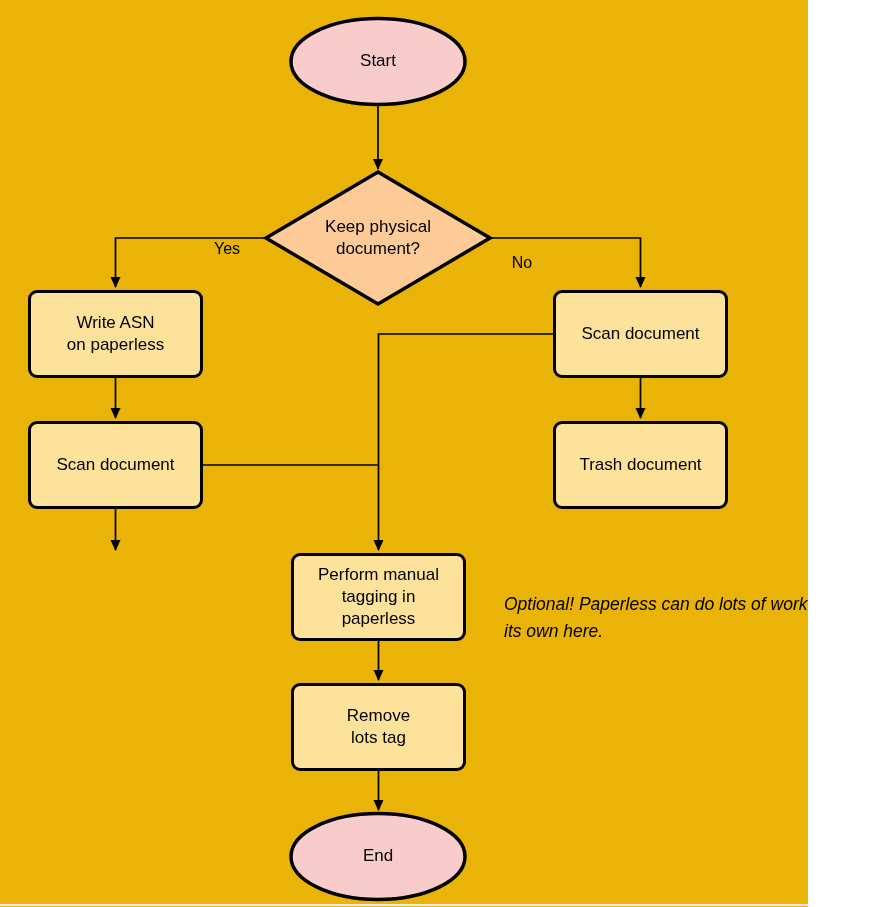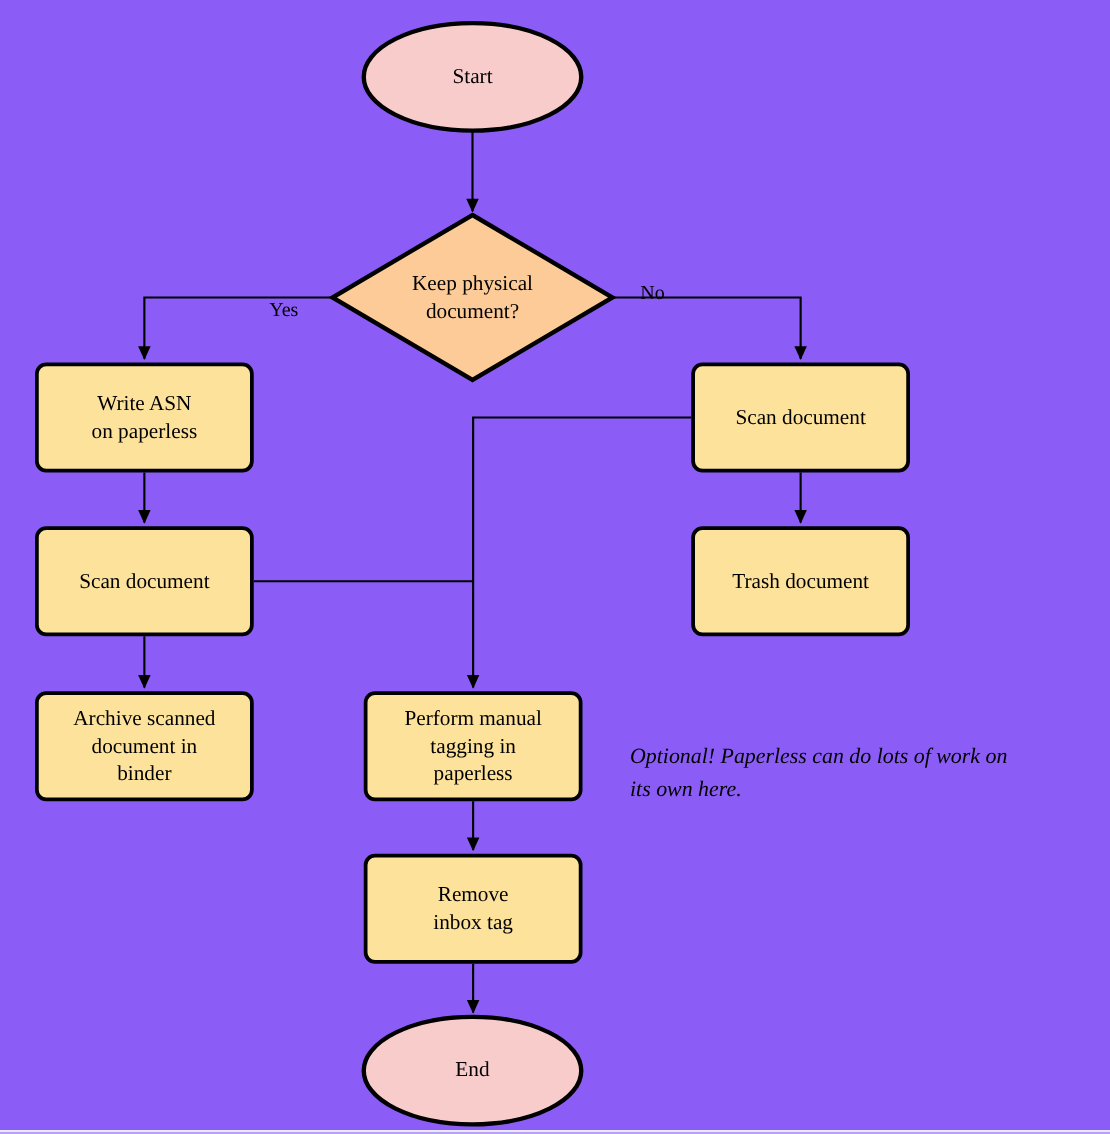--- a/index.html
+++ b/index.html
@@ -2,24 +2,24 @@
 <html><head>
 <meta charset="utf-8">
 <style>
   html, body {
     margin: 0;
     padding: 0;
     background: #ffffff;
   }
   #canvas {
     position: relative;
-    width: 888px;
+    width: 808px;
     height: 907px;
-    background: #8b5cf6;
-    font-family: Liberation Serif, serif;
+    background: #eab308;
+    font-family: Liberation Sans, sans-serif;
     overflow: hidden;
     color: #000000;
   }
   #edge-layer {
     position: absolute;
     left: 0;
     top: 0;
   }
   .node {
     position: absolute;
@@ -113,32 +113,29 @@
   </svg>
 
   <div class="shape-label" style="left:290px; top:18px; width:176px; height:87px;">Start</div>
   <div class="shape-label" style="left:290px; top:813px; width:176px; height:87px;">End</div>
   <div class="shape-label" style="left:278px; top:195px; width:200px; height:86px;">Keep physical
 document?</div>
 
   <div class="node process" style="left:28px; top:290px;">Write ASN
 on paperless</div>
   <div class="node process" style="left:28px; top:421px;">Scan document</div>
-  <div class="node process" style="left:28px; top:553px;">Archive scanned
-document in
-binder</div>
   <div class="node process" style="left:553px; top:290px;">Scan document</div>
   <div class="node process" style="left:553px; top:421px;">Trash document</div>
   <div class="node process" style="left:291px; top:553px;">Perform manual
 tagging in
 paperless</div>
   <div class="node process" style="left:291px; top:683px;">Remove
-inbox tag</div>
+lots tag</div>
 
   <div class="edge-label" style="left:205px; top:210px; width:44px;">Yes</div>
-  <div class="edge-label" style="left:502px; top:196px; width:40px;">No</div>
+  <div class="edge-label" style="left:502px; top:224px; width:40px;">No</div>
 
   <div class="annotation">Optional! Paperless can do lots of work on
 its own here.</div>
 
   <div class="bottom-edge"></div>
 
 </div>
 
 </body></html>

